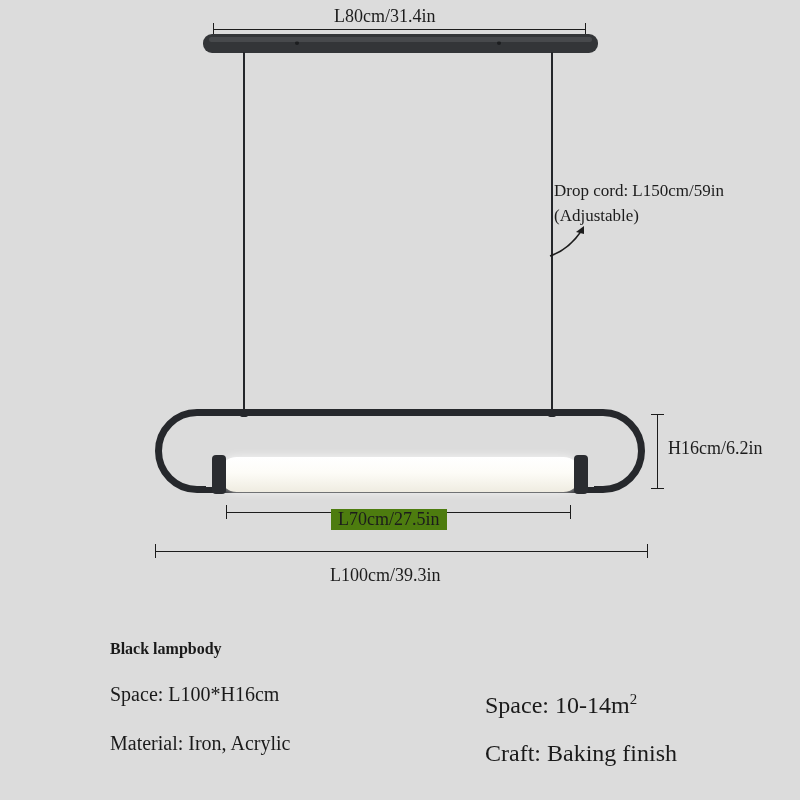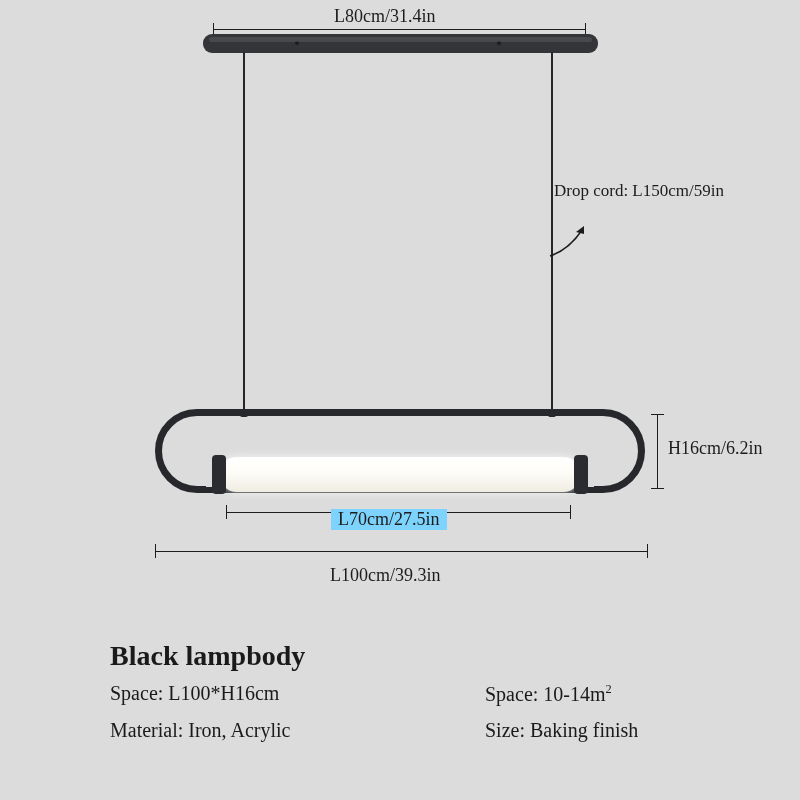--- a/index.html
+++ b/index.html
@@ -181,21 +181,21 @@
   }
 
   
   #dim-70-line   { left: 226px; top: 512px; width: 344px; }
   #dim-70-t1     { left: 226px; top: 505px; height: 14px; }
   #dim-70-t2     { left: 570px; top: 505px; height: 14px; }
   #label-70 {
     left: 331px;
     top: 509px;
     font-size: 18px;
-    background: #7dd3fc;
+    background: #4d7c0f;
     padding: 0 7px;
   }
 
   
   #dim-100-line  { left: 155px; top: 551px; width: 493px; }
   #dim-100-t1    { left: 155px; top: 544px; height: 14px; }
   #dim-100-t2    { left: 647px; top: 544px; height: 14px; }
   #label-100 {
     left: 330px;
     top: 556px;
@@ -204,34 +204,35 @@
   }
 
   
   #specs {
     position: absolute;
     left: 110px;
     top: 640px;
     width: 640px;
   }
   #spec-title {
-    font-size: 28px;
+    font-size: 16px;
     font-weight: bold;
-    margin-bottom: 10px;
+    margin-bottom: 25px;
   }
   .spec-row {
     display: flex;
     margin-bottom: 13px;
   }
   .spec-col-a {
     width: 375px;
     font-size: 20px;
   }
   .spec-col-b {
-    font-size: 20px;
+    font-size: 24px;
+    margin-top: 8px;
   }
   sup {
     font-size: 0.62em;
     vertical-align: super;
   }
 </style>
 </head>
 <body>
 
 <div id="stage">
@@ -250,20 +251,21 @@
   <div class="cord" id="cord-right"></div>
   <div class="cord-cap" id="cap-left"></div>
   <div class="cord-cap" id="cap-right"></div>
 
   <svg id="drop-arrow" viewBox="0 0 40 40">
     <path d="M2 38 C14 34 26 24 34 12" stroke="#1c1c1c" stroke-width="1.6" fill="none"></path>
     <path d="M36 8 L28 14 L36 16 Z" fill="#1c1c1c"></path>
   </svg>
   <div class="txt" id="label-drop">
     <div>Drop cord: L150cm/59in</div>
+    <div>(Adjustable)</div>
   </div>
 
   <div id="frame"></div>
   <div id="frame-gap-left"></div>
   <div id="frame-gap-right"></div>
 
   <div id="tube"></div>
   <div class="tube-cap" id="tube-cap-left"></div>
   <div class="tube-cap" id="tube-cap-right"></div>
 
@@ -283,17 +285,17 @@
   <div class="txt" id="label-100">L100cm/39.3in</div>
 
   <div id="specs">
     <div id="spec-title">Black lampbody</div>
     <div class="spec-row">
       <div class="spec-col-a">Space: L100*H16cm</div>
       <div class="spec-col-b"><span>Space: 10-14m</span><sup>2</sup></div>
     </div>
     <div class="spec-row">
       <div class="spec-col-a">Material: Iron, Acrylic</div>
-      <div class="spec-col-b">Size:  Baking finish</div>
+      <div class="spec-col-b">Craft:  Baking finish</div>
     </div>
   </div>
 
 </div>
 
 </body></html>

